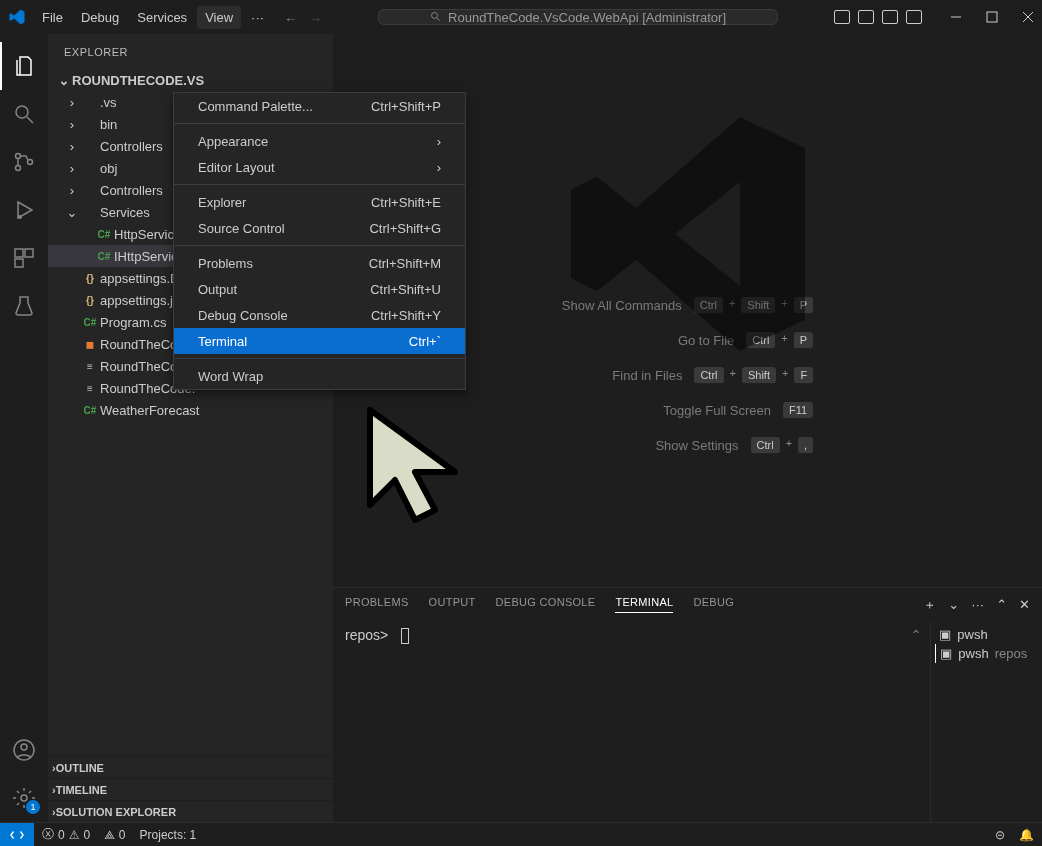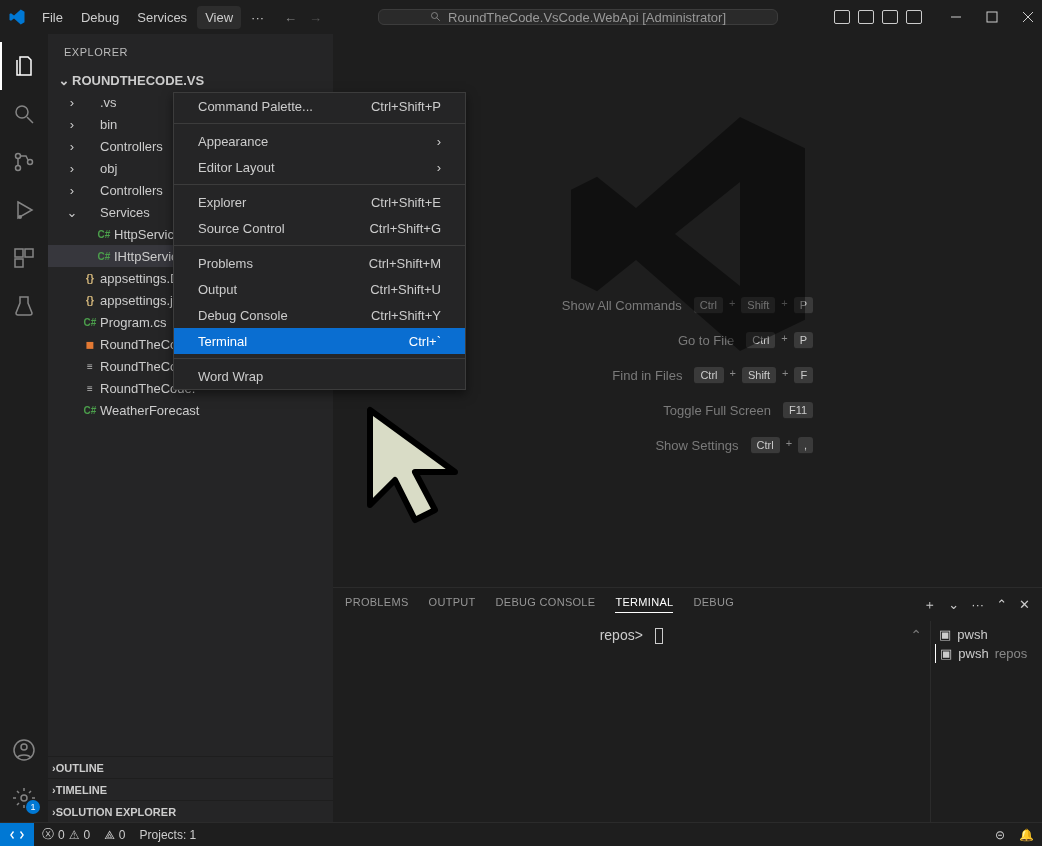--- a/index.html
+++ b/index.html
@@ -50,21 +50,21 @@
 .keys { display: flex; gap: 4px; }
 .key { background: #3a3a3a; color: #ccc; border-radius: 3px; padding: 2px 6px; font-size: 11px; border-bottom: 1px solid #222; }
 .plus { color: #888; font-size: 11px; padding: 0 2px; }
 
 
 .panel { height: 235px; border-top: 1px solid #2b2b2b; display: flex; flex-direction: column; }
 .panel-tabs { height: 33px; display: flex; align-items: center; padding: 0 12px; gap: 20px; }
 .panel-tab { font-size: 11px; color: #969696; letter-spacing: 0.3px; padding-bottom: 4px; }
 .panel-tab.active { color: #fff; border-bottom: 1px solid #fff; }
 .panel-tab-actions { margin-left: auto; display: flex; gap: 12px; align-items: center; }
-.panel-body { flex: 1; display: flex; text-align: center; }
+.panel-body { flex: 1; display: flex; }
 .terminal-out { flex: 1; padding: 6px 12px; color: #ccc; font-family: Consolas, monospace; font-size: 14px; }
 .terminal-list { width: 112px; border-left: 1px solid #2b2b2b; padding: 4px; }
 .term-item { display: flex; align-items: center; gap: 6px; padding: 2px 4px; }
 .term-item.active { border-left: 1px solid #fff; }
 
 
 .statusbar { position: absolute; bottom: 0; left: 0; right: 0; height: 24px; background: #1e1e1e; border-top: 1px solid #2b2b2b; display: flex; align-items: center; padding: 0 8px; color: #ccc; font-size: 12px; }
 .status-remote { background: #0078d4; color: #fff; height: 24px; width: 34px; margin-left: -8px; margin-right: 8px; display: flex; align-items: center; justify-content: center; }
 .status-item { margin-right: 14px; display: flex; align-items: center; gap: 4px; }
 .status-right { margin-left: auto; display: flex; gap: 14px; }

